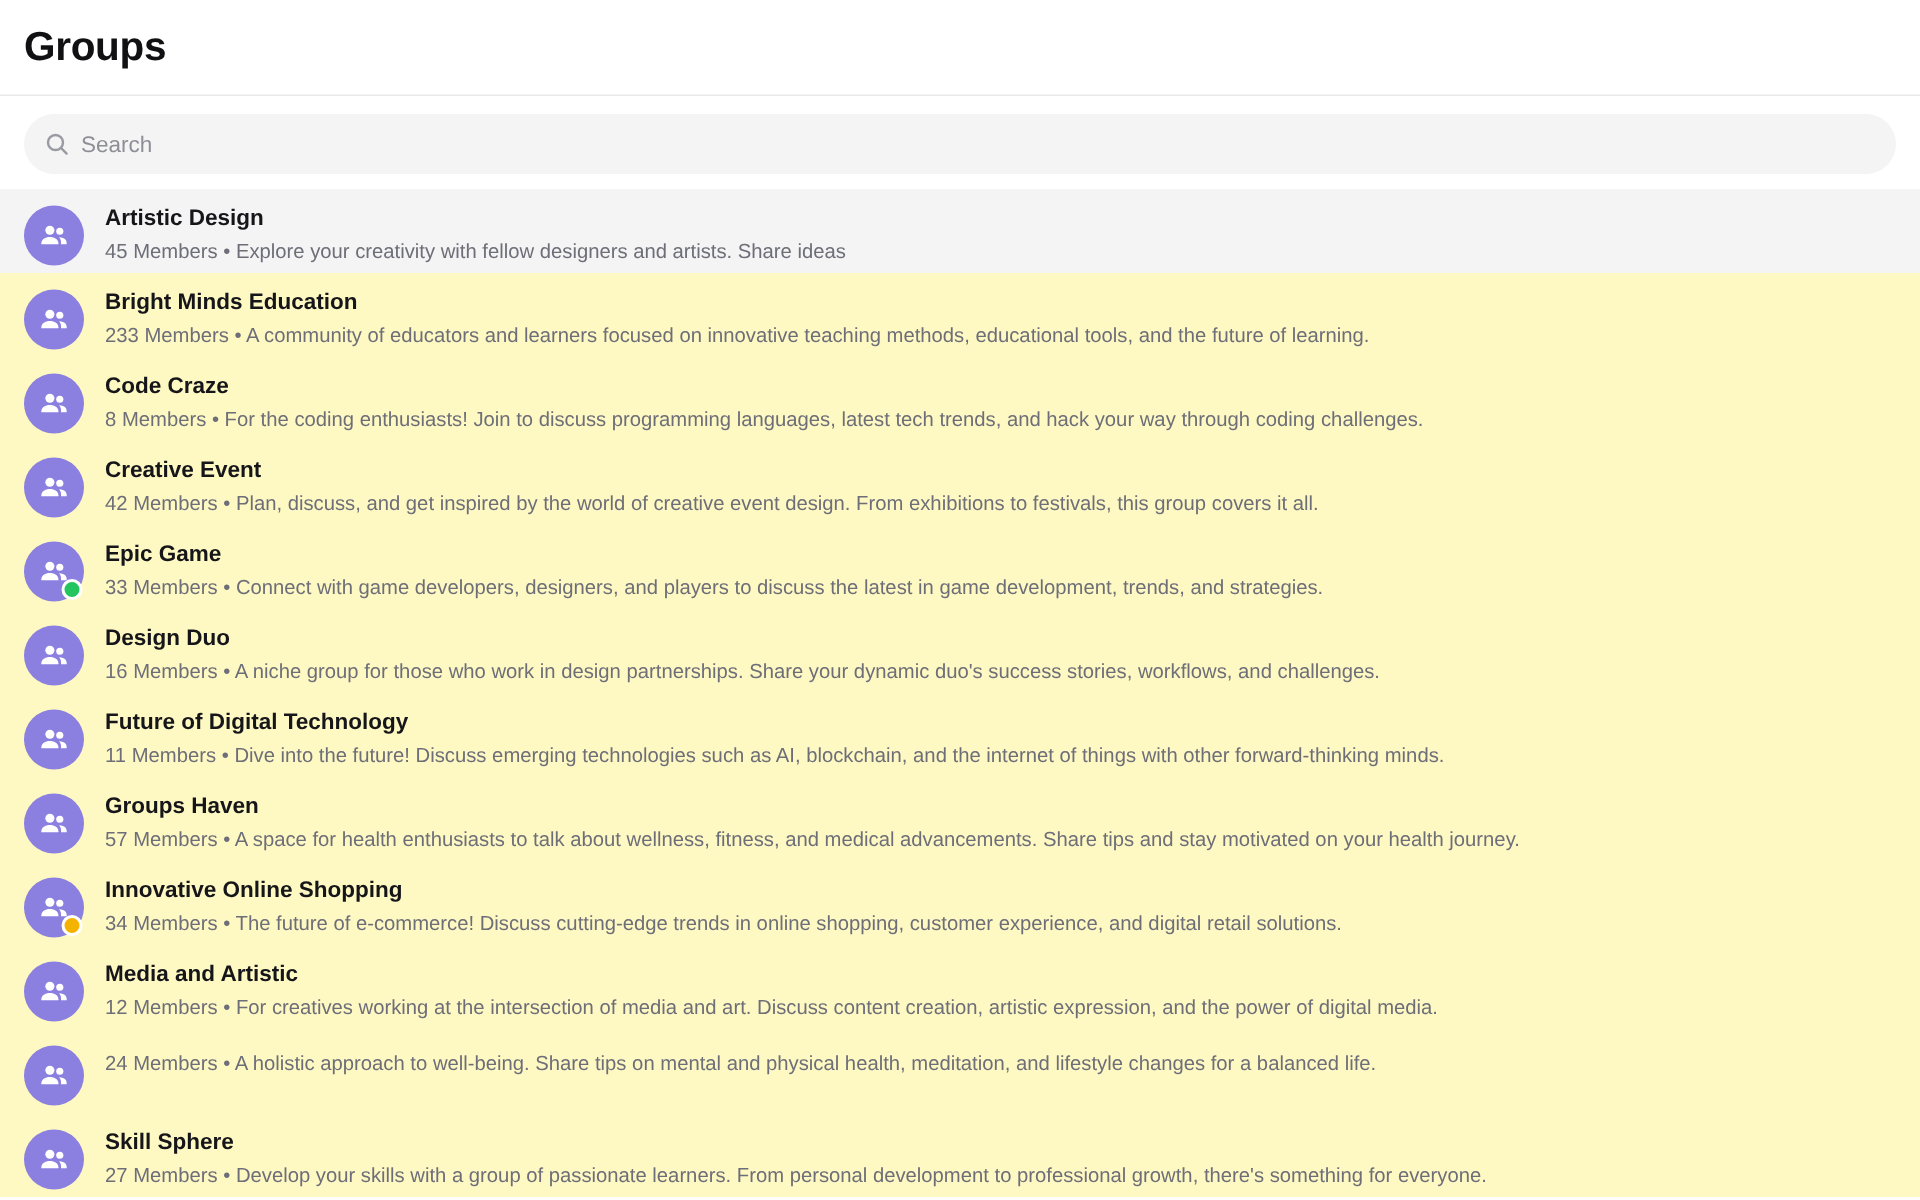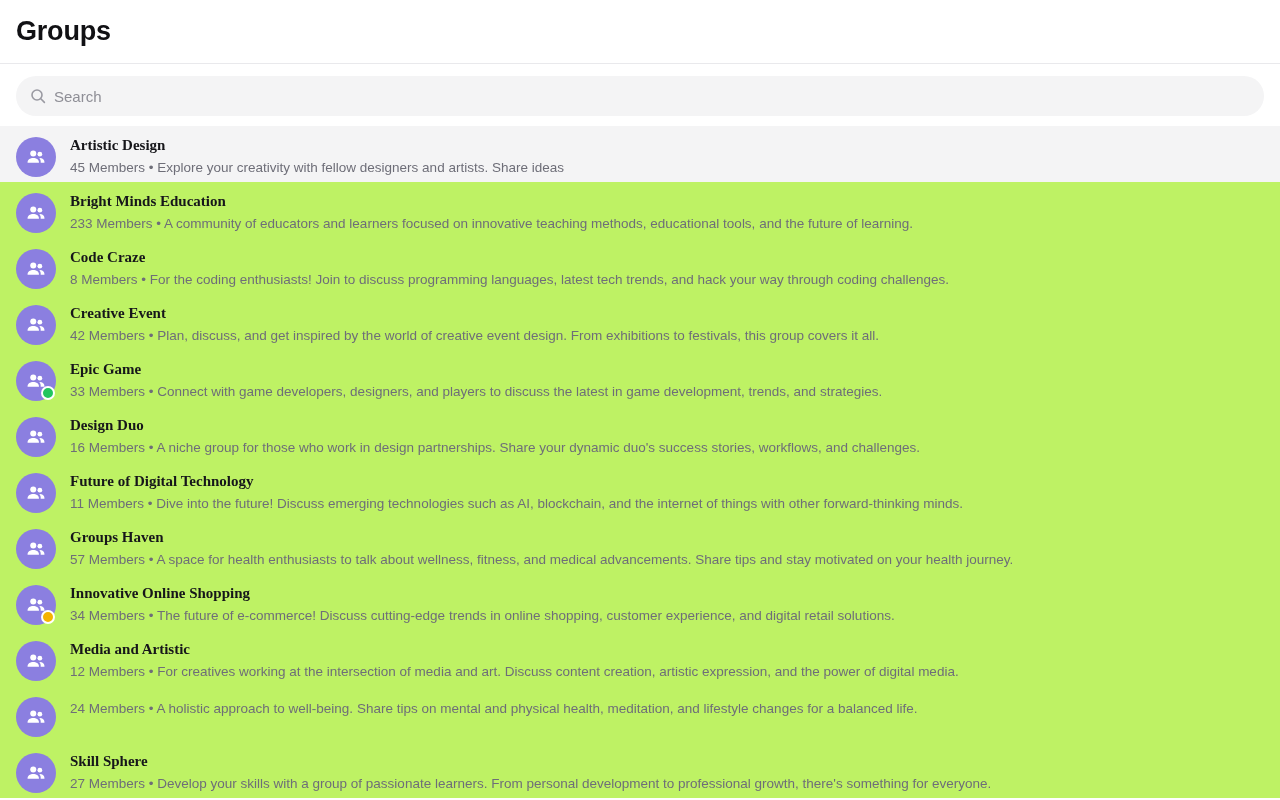--- a/index.html
+++ b/index.html
@@ -77,21 +77,21 @@
     flex: 1;
     overflow: hidden;
     background: #ffffff;
   }
   .list-item {
     display: flex;
     align-items: flex-start;
     gap: 14px;
     padding: 9px 16px 9px 16px;
     height: 56px;
-    background: #bef264;
+    background: #fef9c3;
     cursor: pointer;
   }
   .list-item.active {
     background: #f4f4f5;
   }
   .avatar-wrap {
     position: relative;
     flex: 0 0 40px;
     width: 40px;
     height: 40px;
@@ -130,21 +130,20 @@
     padding-top: 1px;
   }
   .item-title {
     font-size: 15px;
     font-weight: bold;
     color: #16161a;
     line-height: 19px;
     white-space: nowrap;
     overflow: hidden;
     text-overflow: ellipsis;
-    font-family: Liberation Serif, serif;
   }
   .item-sub {
     font-size: 13.5px;
     color: #6e6e78;
     line-height: 19px;
     margin-top: 3px;
     white-space: nowrap;
     overflow: hidden;
     text-overflow: ellipsis;
   }

